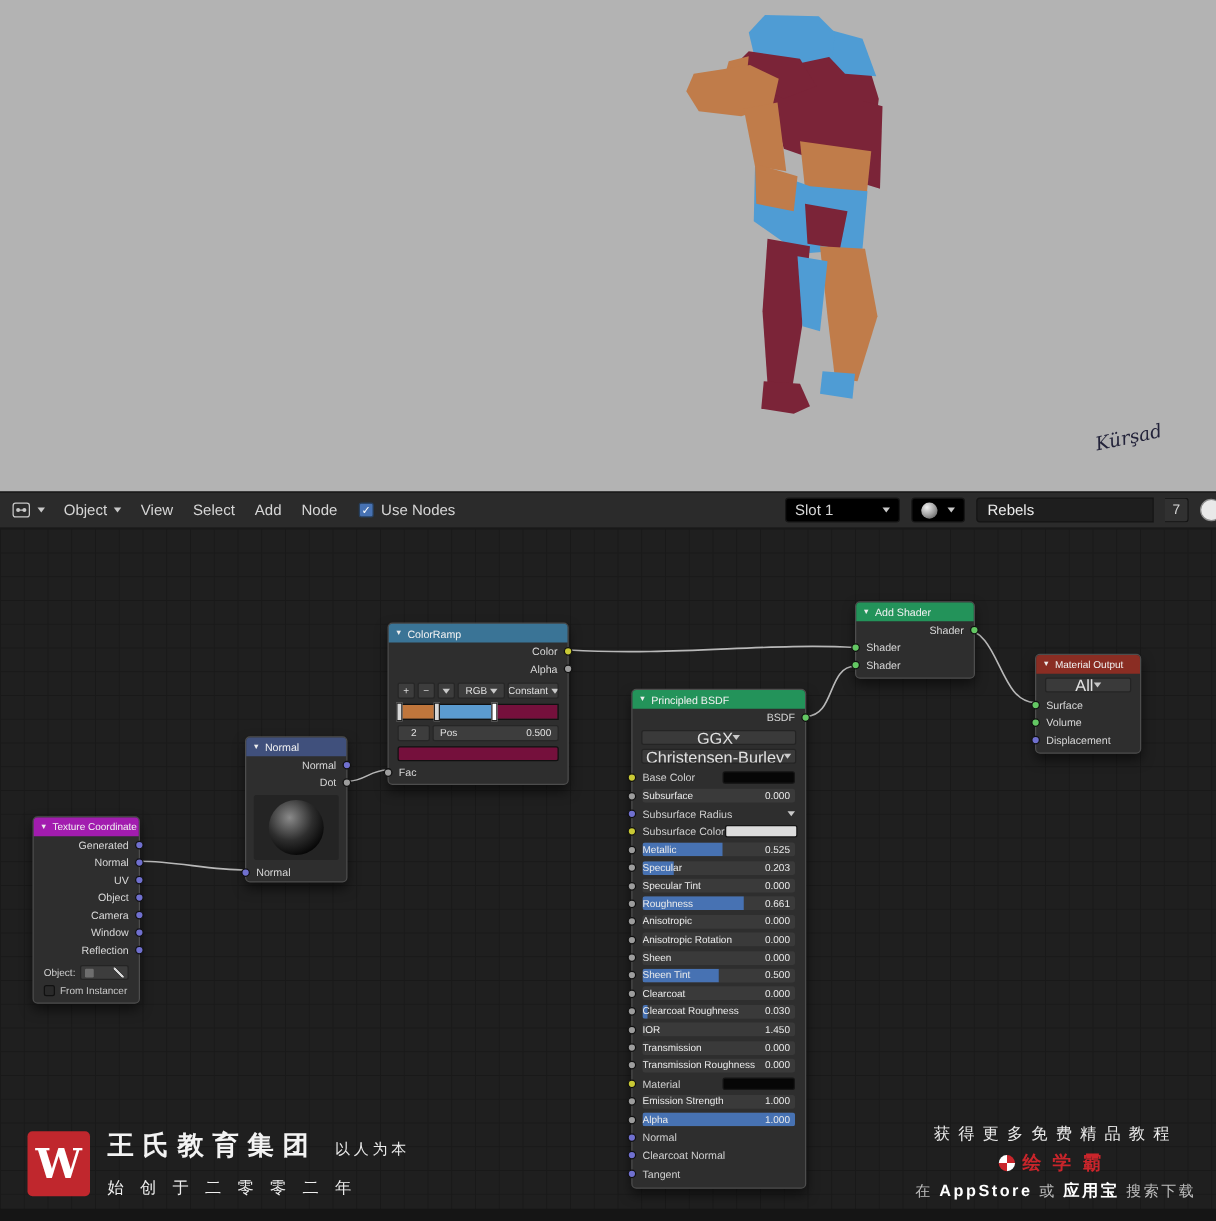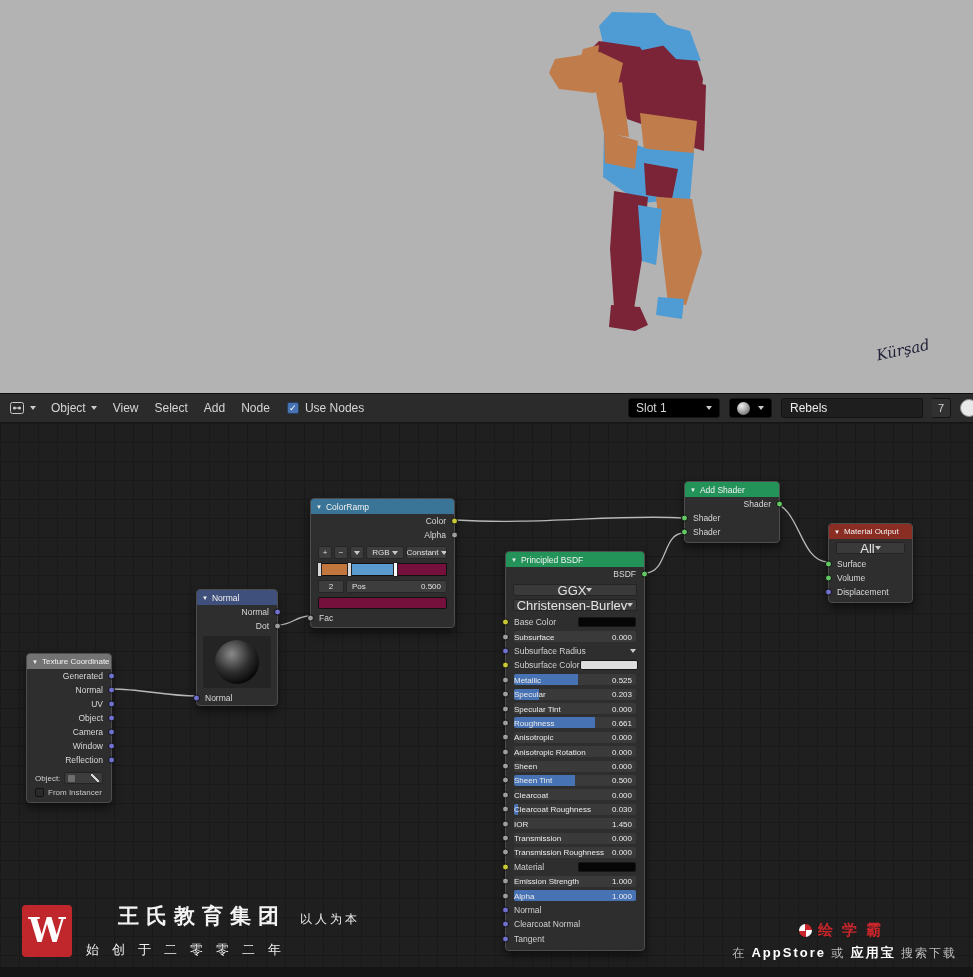--- a/index.html
+++ b/index.html
@@ -43,21 +43,21 @@
                              linear-gradient(90deg,#191919 1px, transparent 1px);
             background-size:19px 19px; overflow:hidden; }
   .wires { position:absolute; left:0; top:0; z-index:1; }
   .wires path { fill:none; stroke:#c6c6c6; stroke-width:1.3; opacity:.92; }
 
   .node { position:absolute; background:#2e2e2e; border:1px solid #4d4d4d; border-radius:4px;
           box-shadow:0 5px 9px rgba(0,0,0,.5); color:#d0d0d0; z-index:2; }
   .nheader { height:15px; display:flex; align-items:center; gap:4px; padding:0 5px;
              border-radius:3px 3px 0 0; color:#f2f2f2; font-size:8.5px; white-space:nowrap; overflow:hidden; }
   .tri { font-size:6px; color:#ededed; flex:none; }
-  .h-red  { background:#737373; }
+  .h-red  { background:#a21caf; }
   .h-vec  { background:#40507c; }
   .h-conv { background:#3a7496; }
   .h-green{ background:#23935a; }
   .h-out  { background:#8a2d23; }
 
   .nrow { position:relative; height:14px; display:flex; align-items:center; padding:0 8px; gap:4px; }
   .nrow.out { justify-content:flex-end; }
   .rlabel { font-size:8.5px; color:#d8d8d8; white-space:nowrap; }
   .sock { position:absolute; top:50%; width:7px; height:7px; border:1px solid #101010; border-radius:50%;
           transform:translateY(-50%); }
@@ -109,21 +109,21 @@
   .eyedrop { width:8px; height:8px;
              background:linear-gradient(45deg, transparent 42%, #d8d8d8 42%, #d8d8d8 58%, transparent 58%); }
   .cb-small { width:9px; height:9px; background:#2a2a2a; border:1px solid #111; border-radius:2px; flex:none; }
   .inst-label { font-size:8px; color:#c9c9c9; }
 
   
   .watermark { position:absolute; left:22px; bottom:18px; display:flex; align-items:center; gap:14px; z-index:3; }
   .logo { width:50px; height:52px; border-radius:4px; display:flex; align-items:center; justify-content:center;
           color:#fff; font-weight:bold; font-size:33px; font-family:"DejaVu Serif", serif; }
   .brand-row { display:flex; align-items:baseline; gap:14px; }
-  .wm-brand { font-size:21px; font-weight:bold; letter-spacing:7px; color:#f3f3f3; white-space:nowrap;margin-left:32px; }
+  .wm-brand { font-size:21px; font-weight:bold; letter-spacing:7px; color:#f3f3f3; white-space:nowrap; }
   .wm-slogan { font-size:12px; letter-spacing:3px; color:#eaeaea; white-space:nowrap; }
   .wm-since { margin-top:11px; font-size:13px; letter-spacing:13px; color:#efefef; white-space:nowrap; }
 
   .promo { position:absolute; right:16px; bottom:15px; z-index:3; text-align:center; }
   .promo-line1 { font-size:13px; letter-spacing:6.5px; color:#eaeaea; white-space:nowrap; }
   .promo-brand { margin:5px 0 4px; display:flex; align-items:center; justify-content:center; gap:6px; }
   .promo-icon { width:13px; height:13px; border-radius:50%;
                 background:conic-gradient(#c9252b 0 25%, #fff 25% 50%, #c9252b 50% 75%, #fff 75%); }
   .promo-brand-text { font-size:15px; font-weight:bold; letter-spacing:9px; white-space:nowrap; }
   .promo-line2 { font-size:12px; letter-spacing:2px; color:#bdbdbd; white-space:nowrap; }
@@ -644,20 +644,21 @@
       <div>
         <div class="brand-row">
           <span class="wm-brand">王氏教育集团</span>
           <span class="wm-slogan">以人为本</span>
         </div>
         <div class="wm-since">始创于二零零二年</div>
       </div>
     </div>
 
     <div class="promo">
+      <div class="promo-line1">获得更多免费精品教程</div>
       <div class="promo-brand">
         <span class="promo-icon"></span>
         <span class="promo-brand-text" style="color: rgb(201, 37, 43);">绘学霸</span>
       </div>
       <div class="promo-line2">
         <span>在</span>
         <b>AppStore</b>
         <span>或</span>
         <b>应用宝</b>
         <span>搜索下载</span>

